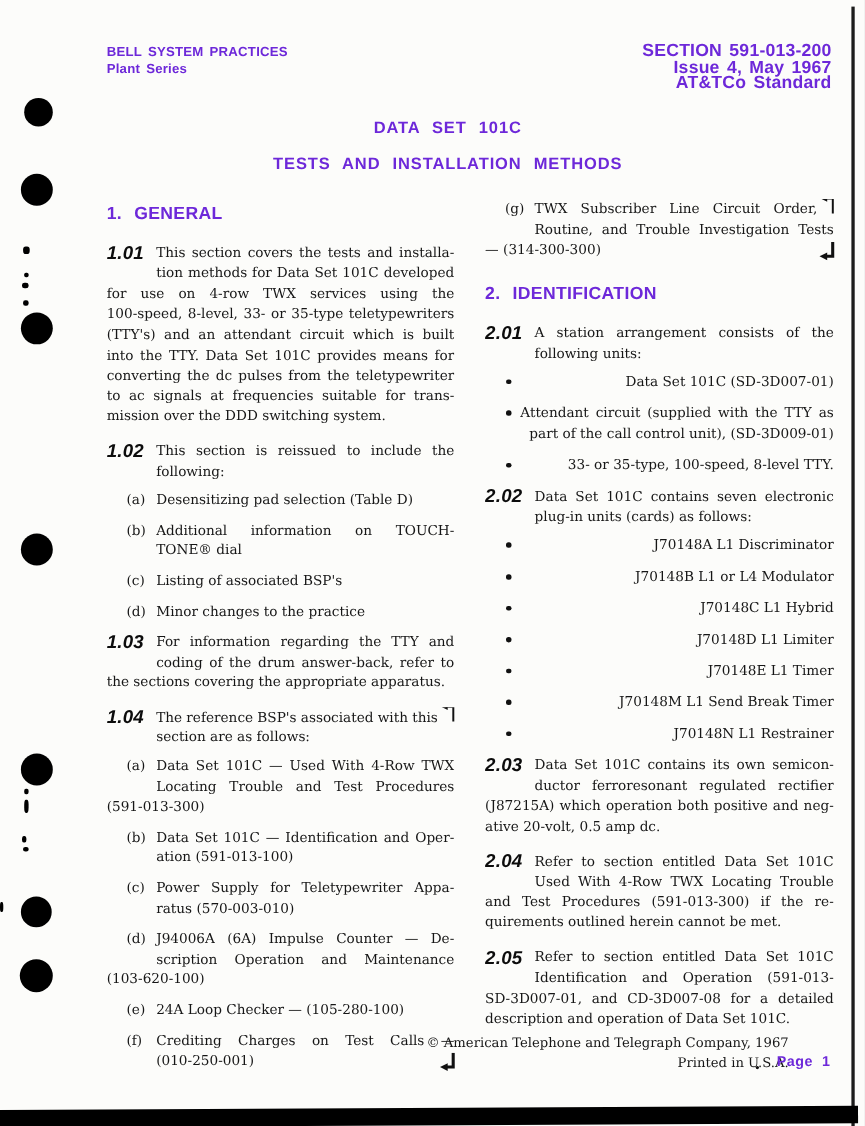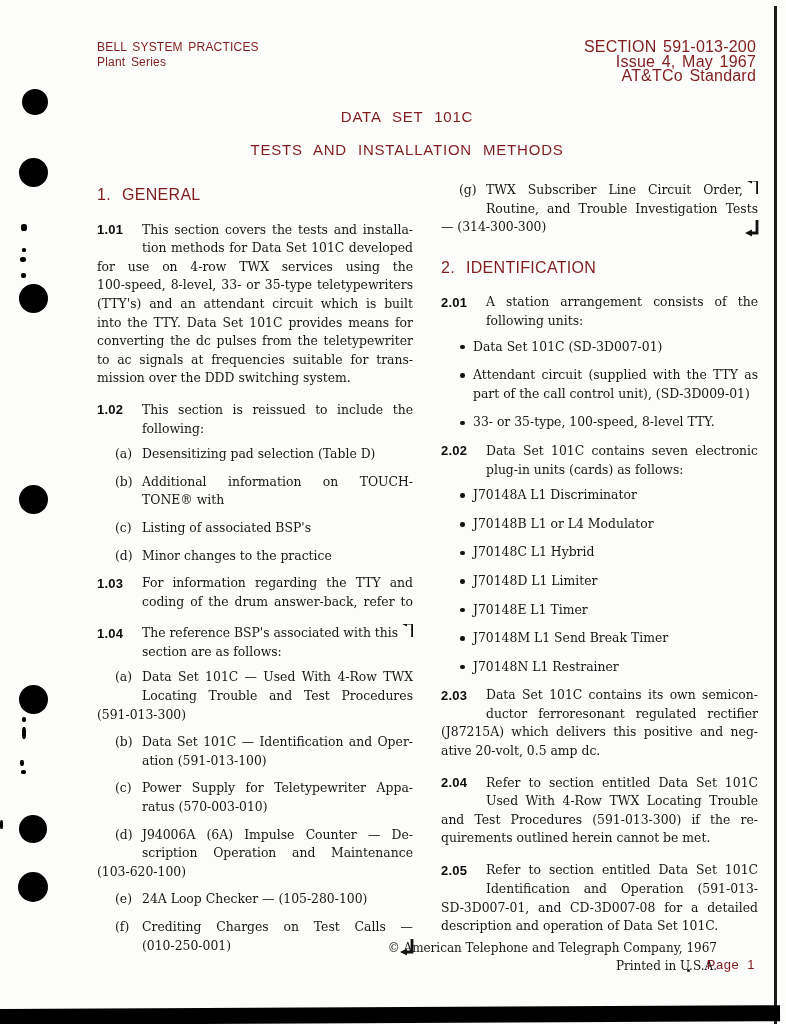--- a/index.html
+++ b/index.html
@@ -1,18 +1,18 @@
 <!DOCTYPE html>
 <html><head>
 <meta charset="utf-8">
 <style>
   html,body{margin:0;padding:0;background:#e8e8e8;}
   #page{position:relative;width:786px;height:1024px;background:#fcfcfa;overflow:hidden;
         font-family:"DejaVu Serif",serif;color:#161616;}
-  .sans{font-family:"Liberation Sans",sans-serif;font-weight:400;color:#7f1d1d;}
+  .sans{font-family:"Liberation Sans",sans-serif;font-weight:700;color:#6d28d9;}
 
   
   #hdr-left{position:absolute;left:97px;top:40px;font-size:12px;line-height:14.5px;letter-spacing:.2px;word-spacing:2px;}
   #hdr-right{position:absolute;right:30px;top:40px;font-size:16px;line-height:14.5px;text-align:right;letter-spacing:.2px;word-spacing:2px;}
 
   
   #title1{position:absolute;left:97px;width:620px;top:108px;text-align:center;font-size:15px;letter-spacing:.8px;word-spacing:6px;}
   #title2{position:absolute;left:97px;width:620px;top:141px;text-align:center;font-size:15px;letter-spacing:.8px;word-spacing:6px;}
 
   
@@ -28,24 +28,24 @@
   .para.tight{margin-bottom:7px;}
   .item{margin:0 0 9px 0;}
   .bullet{margin:0 0 10px 0;}
 
   .line{position:relative;}
   .i-t{padding-left:45px;}
   .i-f{padding-left:0;}
   .just{text-align:justify;text-align-last:justify;word-spacing:-0.5px;overflow:hidden;max-height:19px;}
   .arrpad{padding-right:15px;}
 
-  .pnum{position:absolute;left:0;top:.5px;font-family:"Liberation Sans",sans-serif;font-weight:700;font-size:13px;color:#0c0c0c;letter-spacing:.2px;}
+  .pnum{position:absolute;left:0;top:.5px;font-family:"Liberation Sans",sans-serif;font-weight:700;font-size:17px;color:#0c0c0c;letter-spacing:.2px;font-style:italic;}
   .plabel{position:absolute;left:18px;top:0;}
   .bdot{position:absolute;left:19px;top:7.2px;width:4.6px;height:4.6px;border-radius:50%;background:#111;}
-  .bullet .line{padding-left:32px;}
+  .bullet .line{padding-left:32px;text-align:right;}
 
   .arr{position:absolute;}
   .arr-t{right:-2px;top:-4px;}
   .arr-b{right:-2px;top:2px;}
 
   
   #ftr{position:absolute;left:97px;width:620px;top:939px;text-align:right;font-size:12px;line-height:18px;}
   #page-num{position:absolute;right:31px;top:957px;font-size:13px;letter-spacing:.5px;word-spacing:4px;}
   #ftr-dot{position:absolute;left:687px;top:969px;width:3px;height:3px;border-radius:50%;background:#111;}
 
@@ -89,31 +89,32 @@
       </div>
       <div class="para tight">
         <div class="line i-t just">This section is reissued to include the<span class="pnum">1.02</span></div>
         <div class="line i-t">following:</div>
       </div>
       <div class="item">
         <div class="line i-t">Desensitizing pad selection (Table D)<span class="plabel">(a)</span></div>
       </div>
       <div class="item">
         <div class="line i-t just">Additional information on TOUCH-<span class="plabel">(b)</span></div>
-        <div class="line i-t">TONE® with</div>
+        <div class="line i-t">TONE® dial</div>
       </div>
       <div class="item">
         <div class="line i-t">Listing of associated BSP's<span class="plabel">(c)</span></div>
       </div>
       <div class="item">
         <div class="line i-t">Minor changes to the practice<span class="plabel">(d)</span></div>
       </div>
       <div class="para">
         <div class="line i-t just">For information regarding the TTY and<span class="pnum">1.03</span></div>
         <div class="line i-t just">coding of the drum answer-back, refer to</div>
+        <div class="line i-f">the sections covering the appropriate apparatus.</div>
       </div>
       <div class="para tight">
         <div class="line i-t just arrpad">The reference BSP's associated with this<span class="pnum">1.04</span><span class="arr arr-t"><svg width="16" height="18" viewBox="0 0 16 18">
               <path d="M13.6 17 V3 H6" stroke="#111" stroke-width="2.8" fill="none"></path>
               <path d="M8 0 L1 3 L8 6.4 Z" fill="#111"></path>
             </svg></span></div>
         <div class="line i-t">section are as follows:</div>
       </div>
       <div class="item">
         <div class="line i-t just">Data Set 101C — Used With 4-Row TWX<span class="plabel">(a)</span></div>
@@ -192,21 +193,21 @@
       </div>
       <div class="bullet">
         <div class="line i-t">J70148M L1 Send Break Timer<span class="bdot"></span></div>
       </div>
       <div class="bullet">
         <div class="line i-t">J70148N L1 Restrainer<span class="bdot"></span></div>
       </div>
       <div class="para">
         <div class="line i-t just">Data Set 101C contains its own semicon-<span class="pnum">2.03</span></div>
         <div class="line i-t just">ductor ferroresonant regulated rectifier</div>
-        <div class="line i-f just">(J87215A) which delivers this positive and neg-</div>
+        <div class="line i-f just">(J87215A) which operation both positive and neg-</div>
         <div class="line i-f">ative 20-volt, 0.5 amp dc.</div>
       </div>
       <div class="para">
         <div class="line i-t just">Refer to section entitled Data Set 101C<span class="pnum">2.04</span></div>
         <div class="line i-t just">Used With 4-Row TWX Locating Trouble</div>
         <div class="line i-f just">and Test Procedures (591-013-300) if the re-</div>
         <div class="line i-f">quirements outlined herein cannot be met.</div>
       </div>
       <div class="para">
         <div class="line i-t just">Refer to section entitled Data Set 101C<span class="pnum">2.05</span></div>

